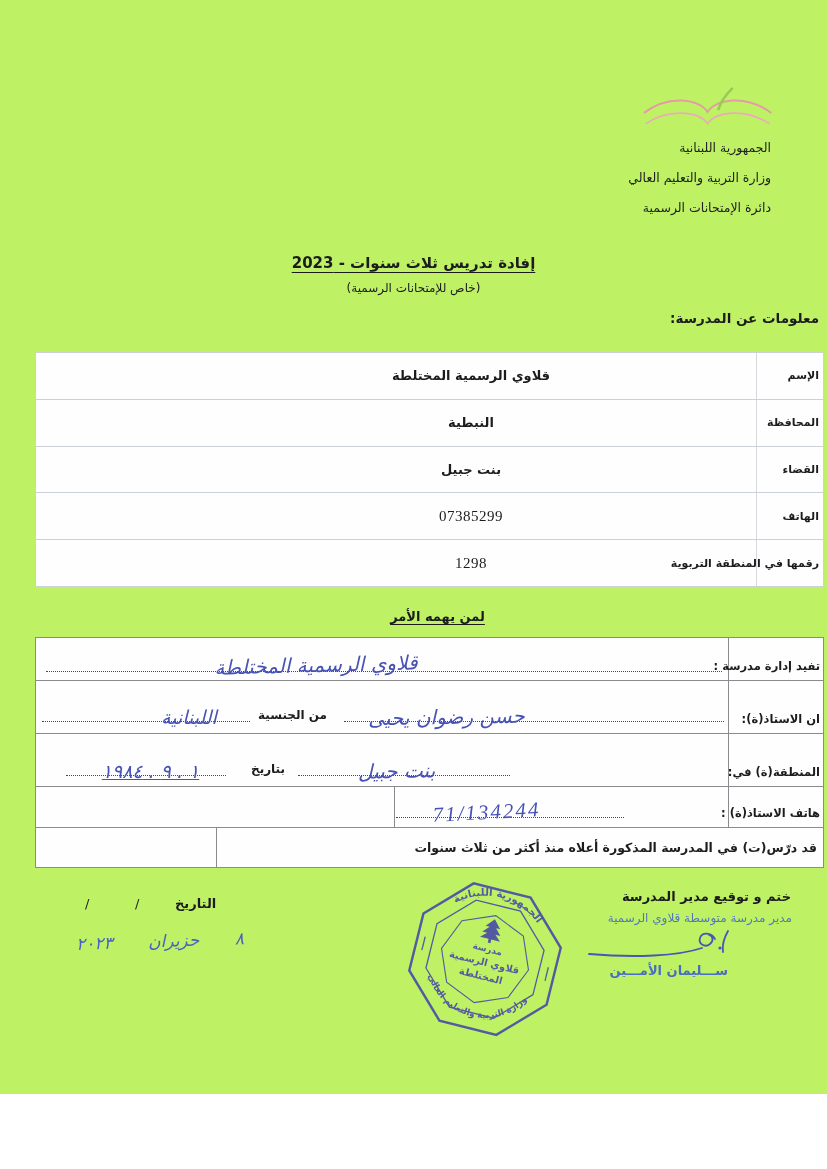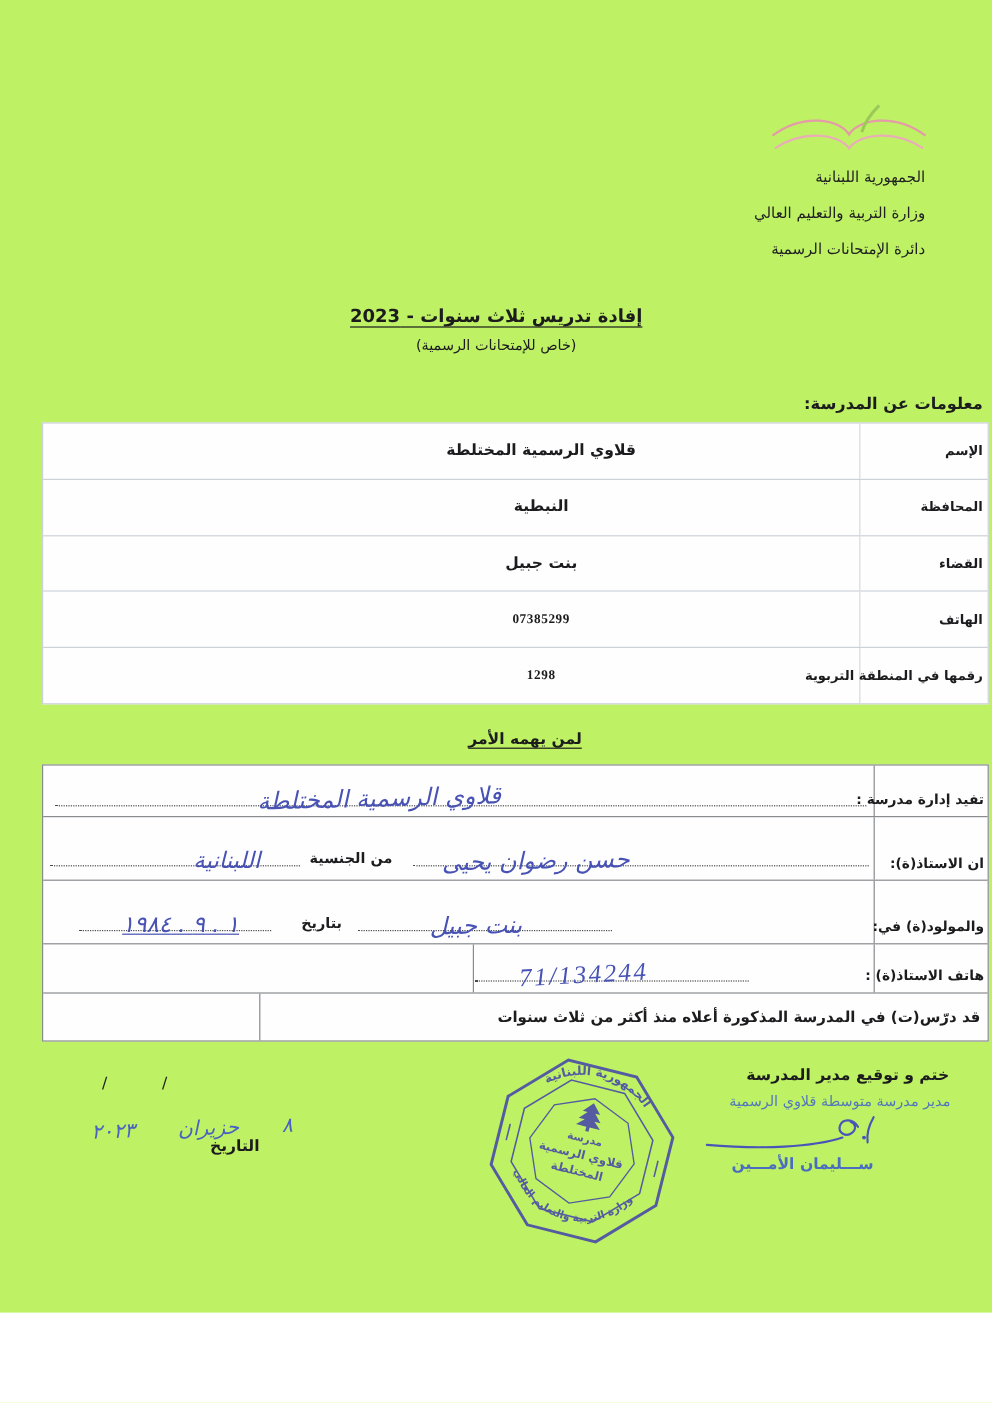--- a/index.html
+++ b/index.html
@@ -7,28 +7,28 @@
     position:relative;width:827px;height:1094px;background:#bef264;
     direction:rtl;font-family:"DejaVu Sans",sans-serif;color:#1c1c1e;overflow:hidden;
   }
   
   .logo{position:absolute;top:84px;right:46px;width:145px;height:58px;}
   .hdr-lines{position:absolute;top:133px;right:56px;text-align:right;font-size:12.5px;line-height:30px;color:#222;}
   
   .title{position:absolute;top:236px;left:0;right:0;text-align:center;font-size:15px;font-weight:bold;margin-top:18px;}
   .title span{text-decoration:underline;text-underline-offset:4px;}
   .subtitle{position:absolute;top:281px;left:0;right:0;text-align:center;font-size:12px;}
-  .info-heading{position:absolute;top:310px;right:8px;font-size:13.5px;font-weight:bold;margin-top:19px;}
+  .info-heading{position:absolute;top:310px;right:8px;font-size:13.5px;font-weight:bold;}
   
   .stable{position:absolute;top:352px;left:35px;width:787px;height:233px;display:flex;flex-direction:column;border:1px solid #ccd1d7;background:#fefefe;}
   .srow{flex:1;display:flex;}
   .srow + .srow{border-top:1px solid #ccd1d7;}
-  .srow .lbl{width:62px;flex:0 0 62px;display:flex;align-items:center;padding-right:4px;font-size:11px;font-weight:bold;white-space:nowrap;border-left:1px solid #d5d9de;padding-left:40px;}
+  .srow .lbl{width:62px;flex:0 0 62px;display:flex;align-items:center;padding-right:4px;font-size:11px;font-weight:bold;white-space:nowrap;border-left:1px solid #d5d9de;}
   .srow .val{flex:1;display:flex;align-items:center;justify-content:center;padding-left:150px;font-size:13px;font-weight:700;}
-  .srow .val.latin{font-family:"Liberation Serif",serif;font-weight:700;font-size:11px;letter-spacing:.5px;}
+  .srow .val.latin{font-family:"Liberation Serif",serif;font-weight:400;font-size:15px;letter-spacing:.5px;}
   
   .concern-heading{position:absolute;top:609px;left:0;right:0;text-align:center;font-size:13px;font-weight:bold;padding-left:48px;}
   .concern-heading span{text-decoration:underline;text-underline-offset:3px;}
   
   .ftable{position:absolute;top:637px;left:35px;width:787px;display:flex;flex-direction:column;border:1px solid #898b8e;background:#fefefe;}
   .frow{display:flex;}
   .frow + .frow{border-top:1px solid #898b8e;}
   .frow .flbl{width:91px;flex:0 0 91px;display:flex;align-items:flex-end;justify-content:flex-start;padding:0 3px 7px 0;font-size:11.5px;font-weight:bold;white-space:nowrap;border-left:1px solid #898b8e;}
   .fcontent{flex:1;position:relative;}
   .dots{position:absolute;border-bottom:1.6px dotted #4a4a4a;height:0;}
@@ -36,21 +36,21 @@
   .printed{position:absolute;font-size:12px;font-weight:bold;color:#1c1c1e;}
   .statement-cell{flex:1;display:flex;align-items:center;justify-content:flex-start;padding-right:6px;font-size:12.5px;font-weight:bold;border-left:1px solid #898b8e;}
   .empty-cell{width:180px;flex:0 0 180px;}
   .subdiv{position:absolute;left:358px;top:0;bottom:0;border-left:1px solid #898b8e;}
   
   .stamp-sign-label{position:absolute;top:889px;right:36px;font-size:13px;font-weight:bold;}
   .principal-title{position:absolute;top:911px;right:35px;font-size:12px;color:#4a6dc2;opacity:.92;letter-spacing:.5px;}
   .signature{position:absolute;top:927px;left:583px;width:150px;height:40px;}
   .principal-name{position:absolute;top:963px;left:588px;width:140px;font-size:13px;font-weight:bold;color:#4a6dc2;}
   .stamp{position:absolute;top:877px;left:392px;width:186px;height:168px;}
-  .date-label{position:absolute;top:948px;left:175px;font-size:13px;font-weight:bold;}
+  .date-label{position:absolute;top:896px;left:175px;font-size:13px;font-weight:bold;}
   .slash1{position:absolute;top:896px;left:135px;font-size:13px;}
   .slash2{position:absolute;top:896px;left:85px;font-size:13px;}
   .hw-date{position:absolute;top:931px;left:76px;width:168px;color:#4a62c0;font-size:17px;font-style:italic;direction:rtl;display:flex;justify-content:space-between;transform:rotate(-2deg);}
 </style>
 </head>
 <body>
 
 <div class="page">
 
   <svg class="logo" viewBox="0 0 150 60">
@@ -109,21 +109,21 @@
       <div class="fcontent">
         <div class="dots" style="left:308px;right:4px;bottom:11px;"></div>
         <div class="hw" style="left:318px;width:185px;bottom:4px;font-size:20px;transform:rotate(-1deg);">حسن رضوان يحيى</div>
         <div class="printed" style="left:222px;bottom:11px;">من الجنسية</div>
         <div class="dots" style="left:6px;width:208px;bottom:11px;"></div>
         <div class="hw" style="left:88px;width:130px;bottom:5px;font-size:19px;">اللبنانية</div>
       </div>
     </div>
 
     <div class="frow" style="height:52px;">
-      <div class="flbl">والمولود(ة) في:</div>
+      <div class="flbl">المنطقة(ة) في:</div>
       <div class="fcontent">
         <div class="dots" style="left:262px;width:212px;bottom:10px;"></div>
         <div class="hw" style="left:278px;width:165px;bottom:3px;font-size:20px;transform:rotate(-1deg);">بنت جبيل</div>
         <div class="printed" style="left:215px;bottom:10px;">بتاريخ</div>
         <div class="dots" style="left:30px;width:160px;bottom:10px;"></div>
         <div class="hw" style="left:22px;width:185px;bottom:4px;font-size:19px;letter-spacing:6px;text-decoration:underline;">١ . ٩ . ١٩٨٤</div>
       </div>
     </div>
 
     <div class="frow" style="height:40px;">

